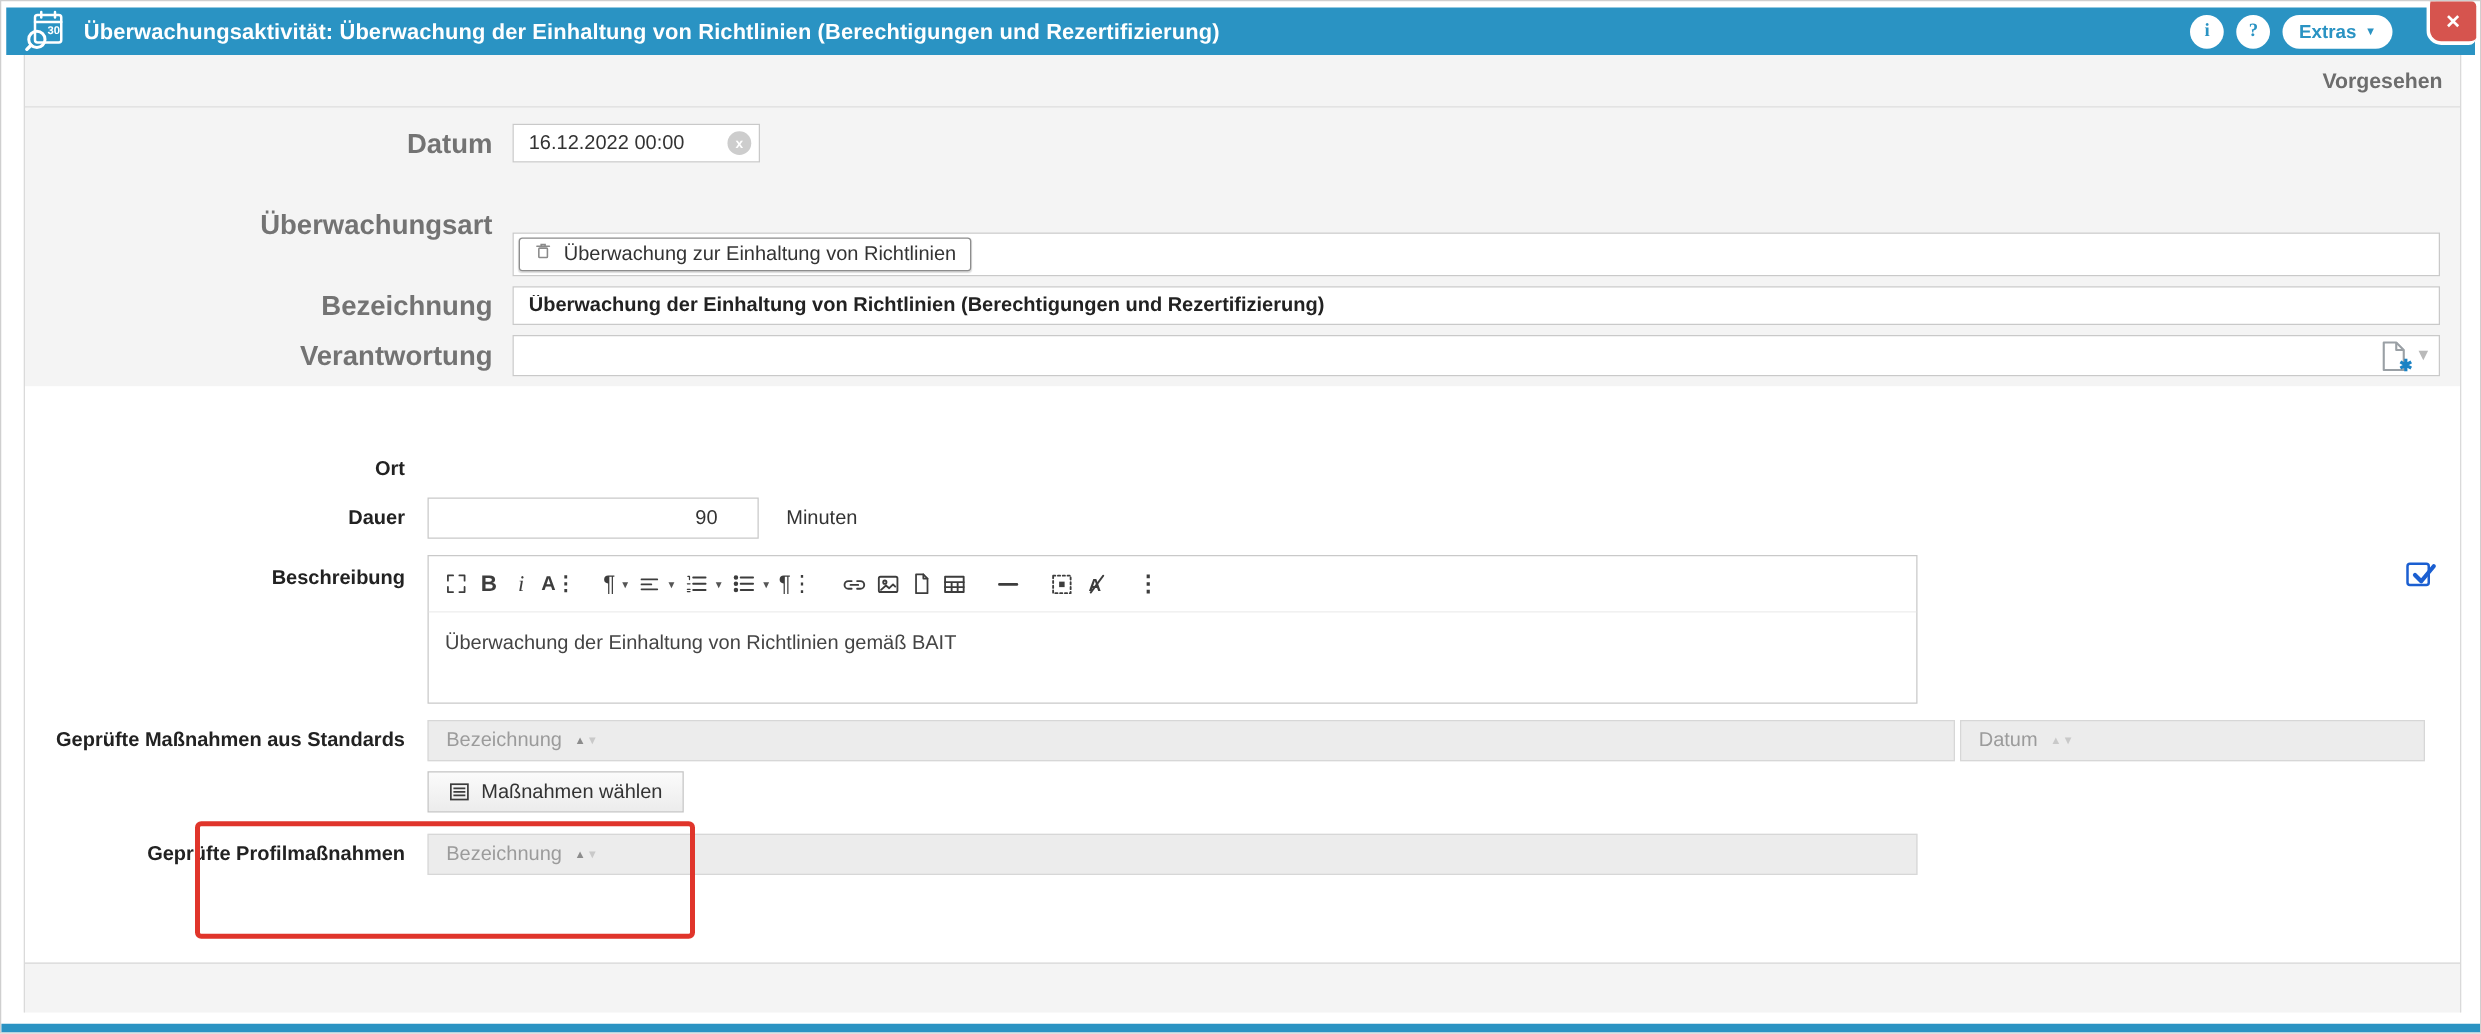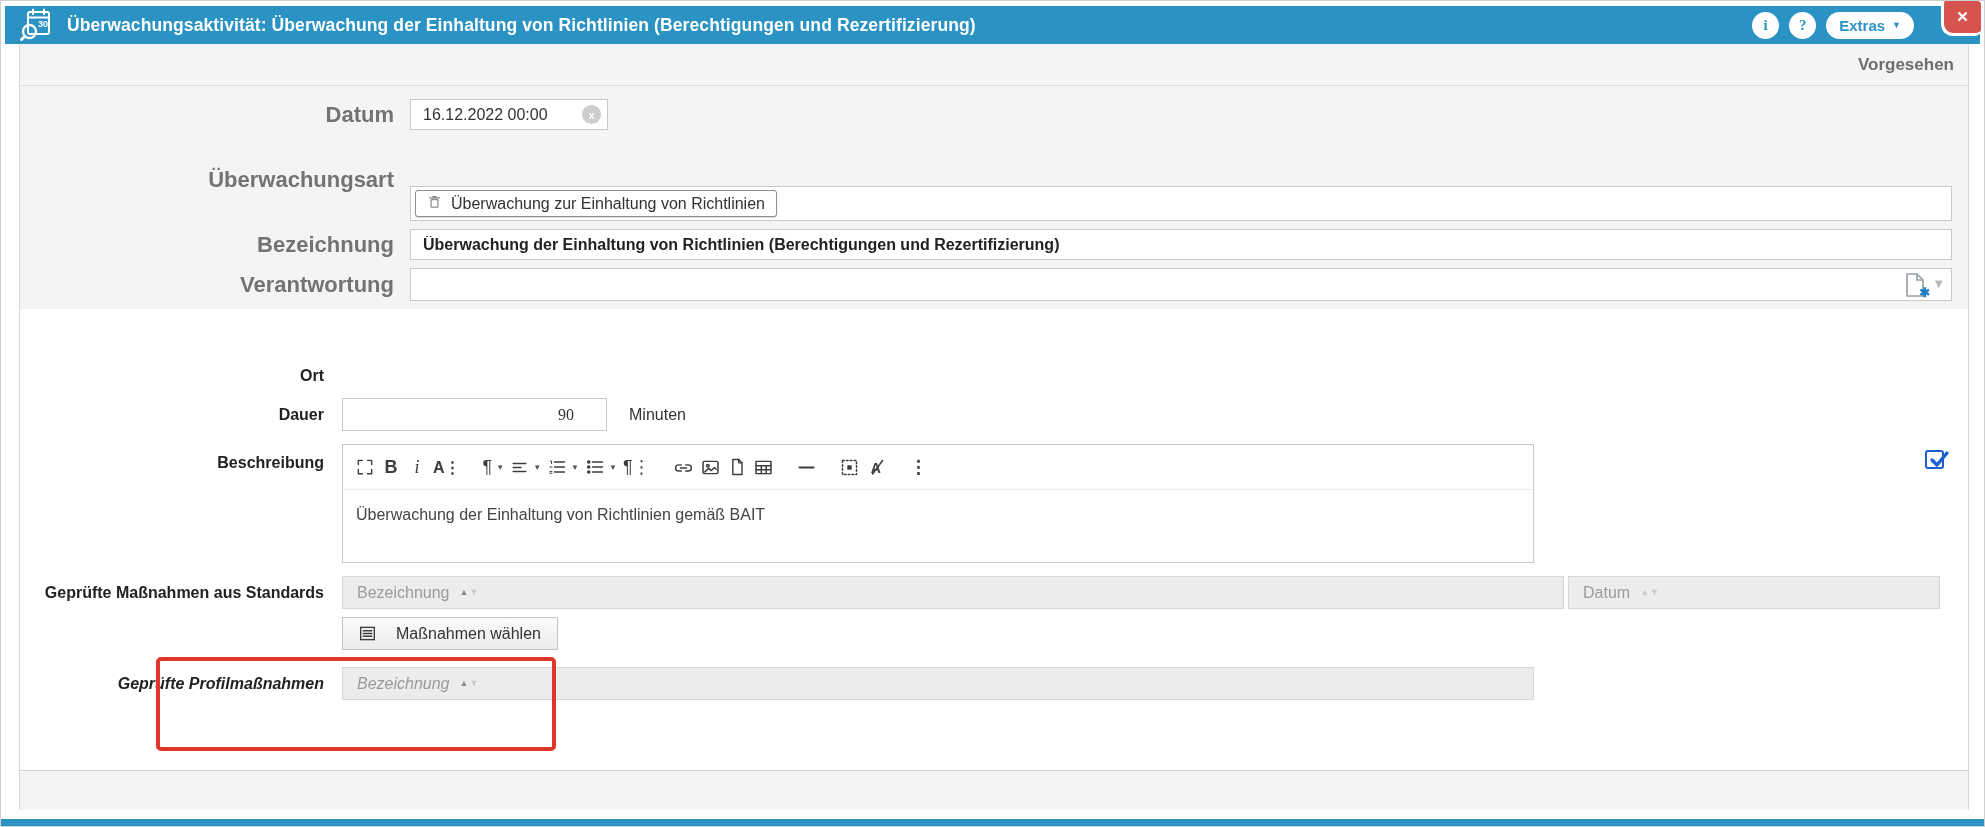--- a/index.html
+++ b/index.html
@@ -87,21 +87,21 @@
   
   #tab-content { background:#fff; min-height:462px; border-bottom:1px solid #d3d3d3; padding-top:58px; }
   .crow { display:flex; align-items:center; margin-bottom:13px; }
   .crow.top { align-items:flex-start; }
   .clabel {
     width:322px; flex:none; text-align:right; padding-right:18px;
     font-weight:600; color:#222; font-size:16px;
   }
   .crow.top .clabel { padding-top:10px; }
   #ort-input { width:1192px; height:32px; padding:0 12px; border:1px solid #c9c9c9; font-family:inherit; }
-  #dauer-input { width:265px; height:33px; padding:0 32px 0 12px; border:1px solid #c9c9c9; text-align:right; font-family:Liberation Serif, serif; }
+  #dauer-input { width:265px; height:33px; padding:0 32px 0 12px; border:1px solid #c9c9c9; text-align:right; font-family:Liberation Sans, sans-serif; }
   .unit { margin-left:22px; font-size:16px; color:#333; }
   
   #editor { width:1192px; border:1px solid #c9c9c9; background:#fff; }
   #editor-toolbar { display:flex; align-items:center; padding:7px 9px; border-bottom:1px solid #ededed; color:#3d3d3d; }
   .tb-btn {
     height:30px; min-width:26px; display:flex; align-items:center; justify-content:center;
     cursor:pointer; border-radius:3px; padding:0 3px; gap:2px;
   }
   .tb-btn svg { stroke:#3d3d3d; fill:none; stroke-width:1.7; stroke-linecap:round; stroke-linejoin:round; }
   .tb-btn .glyph { font-size:18px; color:#3d3d3d; }
@@ -118,21 +118,21 @@
   .hcell {
     background:#ececec; border:1px solid #d7d7d7; height:33px;
     display:flex; align-items:center; padding:0 14px; gap:10px;
     color:#9b9b9b; font-size:16px; cursor:pointer;
   }
   .sort { display:flex; gap:1px; font-size:9px; line-height:1; }
   .sort .asc-on { color:#8c8c8c; }
   .sort .dim { color:#c9c9c9; }
   .btn-row { margin-left:322px; margin-top:8px; }
   .sel-btn {
-    display:inline-flex; align-items:center; gap:20px; height:33px; padding:0 16px;
+    display:inline-flex; align-items:center; gap:9px; height:33px; padding:0 16px;
     border:1px solid #c3c3c3; background:linear-gradient(#fbfbfb,#ececec);
     font-size:16px; color:#333; cursor:pointer;
   }
   .sel-btn svg { stroke:#3d3d3d; fill:none; stroke-width:1.6; }
   #profil-section { position:relative; margin-top:17px; padding-bottom:10px; }
   #annotation {
     position:absolute; left:136px; top:-10px; width:400px; height:94px;
     border:4px solid #e0352b; border-radius:5px; pointer-events:none; z-index:4;
   }
   
@@ -367,21 +367,21 @@
                 <rect x="2" y="2" width="20" height="18" stroke-width="2"></rect>
                 <path d="M5 7h14M5 11h14M5 15h14" stroke-width="2"></path>
               </svg>
             <span>Maßnahmen wählen</span>
           </div>
         </div>
       </div>
 
       <div id="profil-section">
         <div id="annotation"></div>
-        <div class="crow" style="margin-bottom:12px;font-style:italic;">
+        <div class="crow" style="margin-bottom:12px;">
           <div class="clabel">Geprüfte Profilmaßnahmen</div>
           <div class="thead">
             <div class="hcell" style="width:1192px;">
               <span>Bezeichnung</span>
               <span class="sort">
                   <span class="asc-on">▲</span>
                   <span class="dim">▼</span>
                 </span>
             </div>
           </div>

